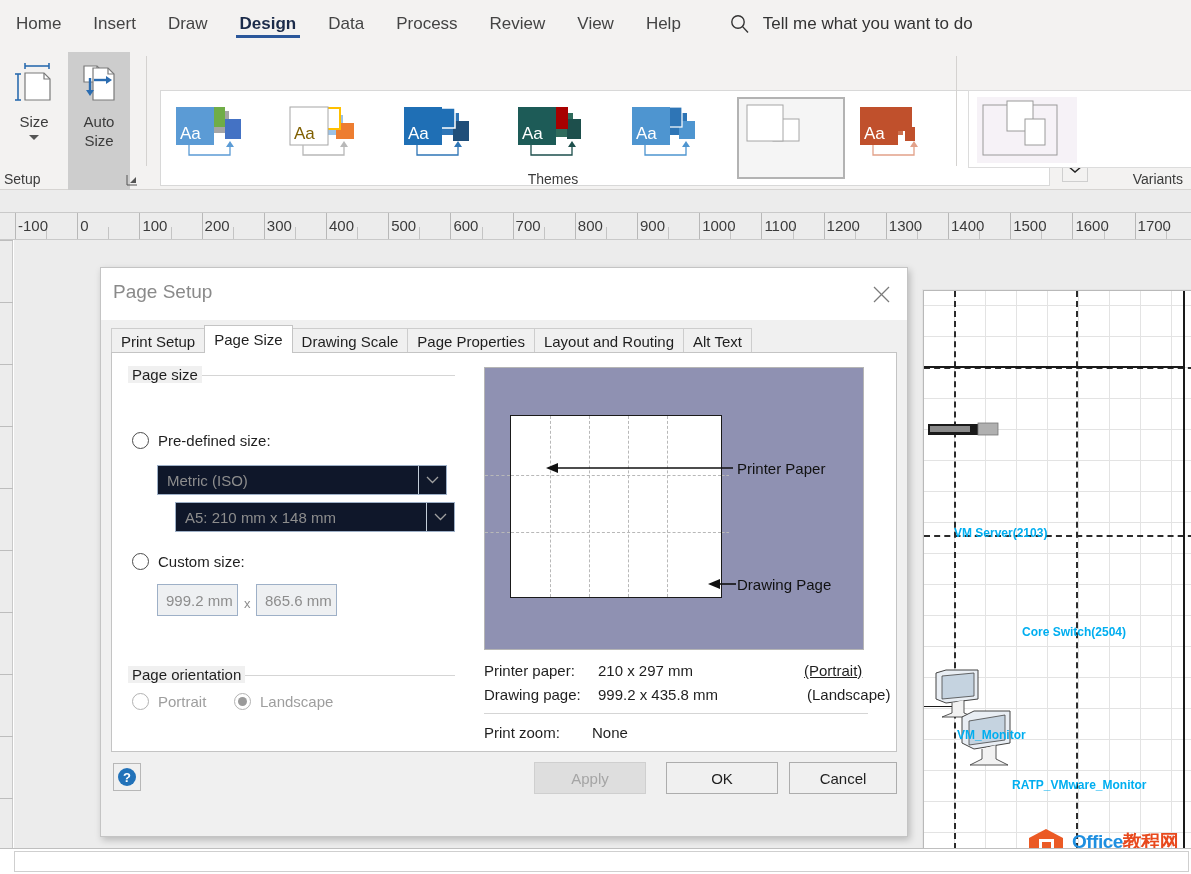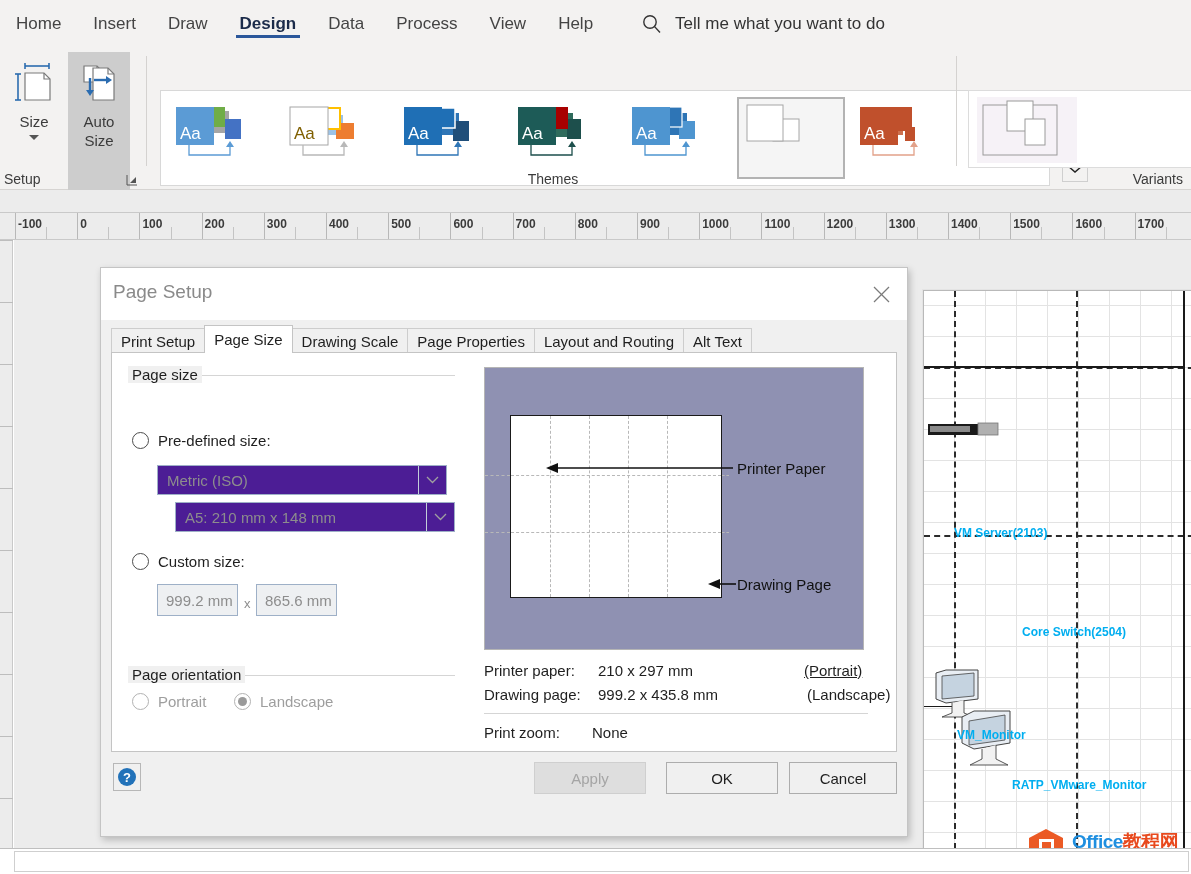--- a/index.html
+++ b/index.html
@@ -94,21 +94,21 @@
   .variants-lbl { position: absolute; right: 8px; bottom: 3px; font-size: 14px; color: #3b3b3b; }
 
   
   .ruler-h {
     position: absolute; left: 0; top: 212px; width: 1191px; height: 28px;
     background: #ececec; border-bottom: 1px solid #c9c9c9; border-top: 1px solid #c9c9c9;
     overflow: hidden;
   }
   .ruler-tick { position: absolute; top: 0; width: 1px; height: 28px; background: #b8b8b8; }
   .ruler-tick.minor { top: 14px; height: 14px; background: #c4c4c4; }
-  .ruler-num { position: absolute; top: 4px; font-size: 12px; color: #3b3b3b; font-weight: bold; }
+  .ruler-num { position: absolute; top: 4px; font-size: 15px; color: #3b3b3b; }
   .corner-box { position: absolute; left: 0; top: 190px; width: 1191px; height: 22px; background: #ececec; }
 
   .ruler-v {
     position: absolute; left: 0; top: 240px; width: 13px; height: 608px;
     background: #ececec; border-right: 1px solid #c9c9c9;
   }
   .vtick { position: absolute; left: 0; width: 13px; height: 1px; background: #bdbdbd; }
 
   
   .canvas-area {
@@ -180,21 +180,21 @@
     border: 1px solid #4d4d4d; background: #fff; flex: none;
     display: flex; align-items: center; justify-content: center;
   }
   .radio.checked::after { content: ""; width: 9px; height: 9px; border-radius: 50%; background: #1a1a1a; }
   .radio.dim { border-color: #b2b2b2; }
   .radio.dim.checked::after { background: #9a9a9a; }
   .radio-lbl { font-size: 15px; color: #1f1f1f; }
   .radio-lbl.dim { color: #9e9e9e; }
 
   .combo {
-    position: absolute; height: 30px; border: 1px solid #9eb0c7; background: #4c1d95;
+    position: absolute; height: 30px; border: 1px solid #9eb0c7; background: #0f172a;
     display: flex; align-items: center;
   }
   .combo-txt { font-size: 15px; color: #8d8d8d; padding-left: 9px; }
   .combo-arrow {
     position: absolute; right: 0; top: 0; bottom: 0; width: 28px;
     border-left: 1px solid #c3ced9;
     display: flex; align-items: center; justify-content: center;
   }
   .textbox {
     position: absolute; height: 32px; border: 1px solid #9eb0c7; background: #eef0f2;
@@ -256,20 +256,21 @@
 
 <div id="app">
 
   <div class="ribbon-tabs">
     <div class="rtab">Home</div>
     <div class="rtab">Insert</div>
     <div class="rtab">Draw</div>
     <div class="rtab active">Design</div>
     <div class="rtab">Data</div>
     <div class="rtab">Process</div>
+    <div class="rtab">Review</div>
     <div class="rtab">View</div>
     <div class="rtab">Help</div>
     <div class="tellme">
       <span class="search-glyph">
         <svg width="22" height="22" viewBox="0 0 22 22">
             <circle cx="9" cy="9" r="6.2" fill="none" stroke="#333" stroke-width="1.4"></circle>
             <line x1="13.6" y1="13.6" x2="19" y2="19.5" stroke="#333" stroke-width="1.4"></line>
           </svg>
       </span>
       <span>Tell me what you want to do</span>

